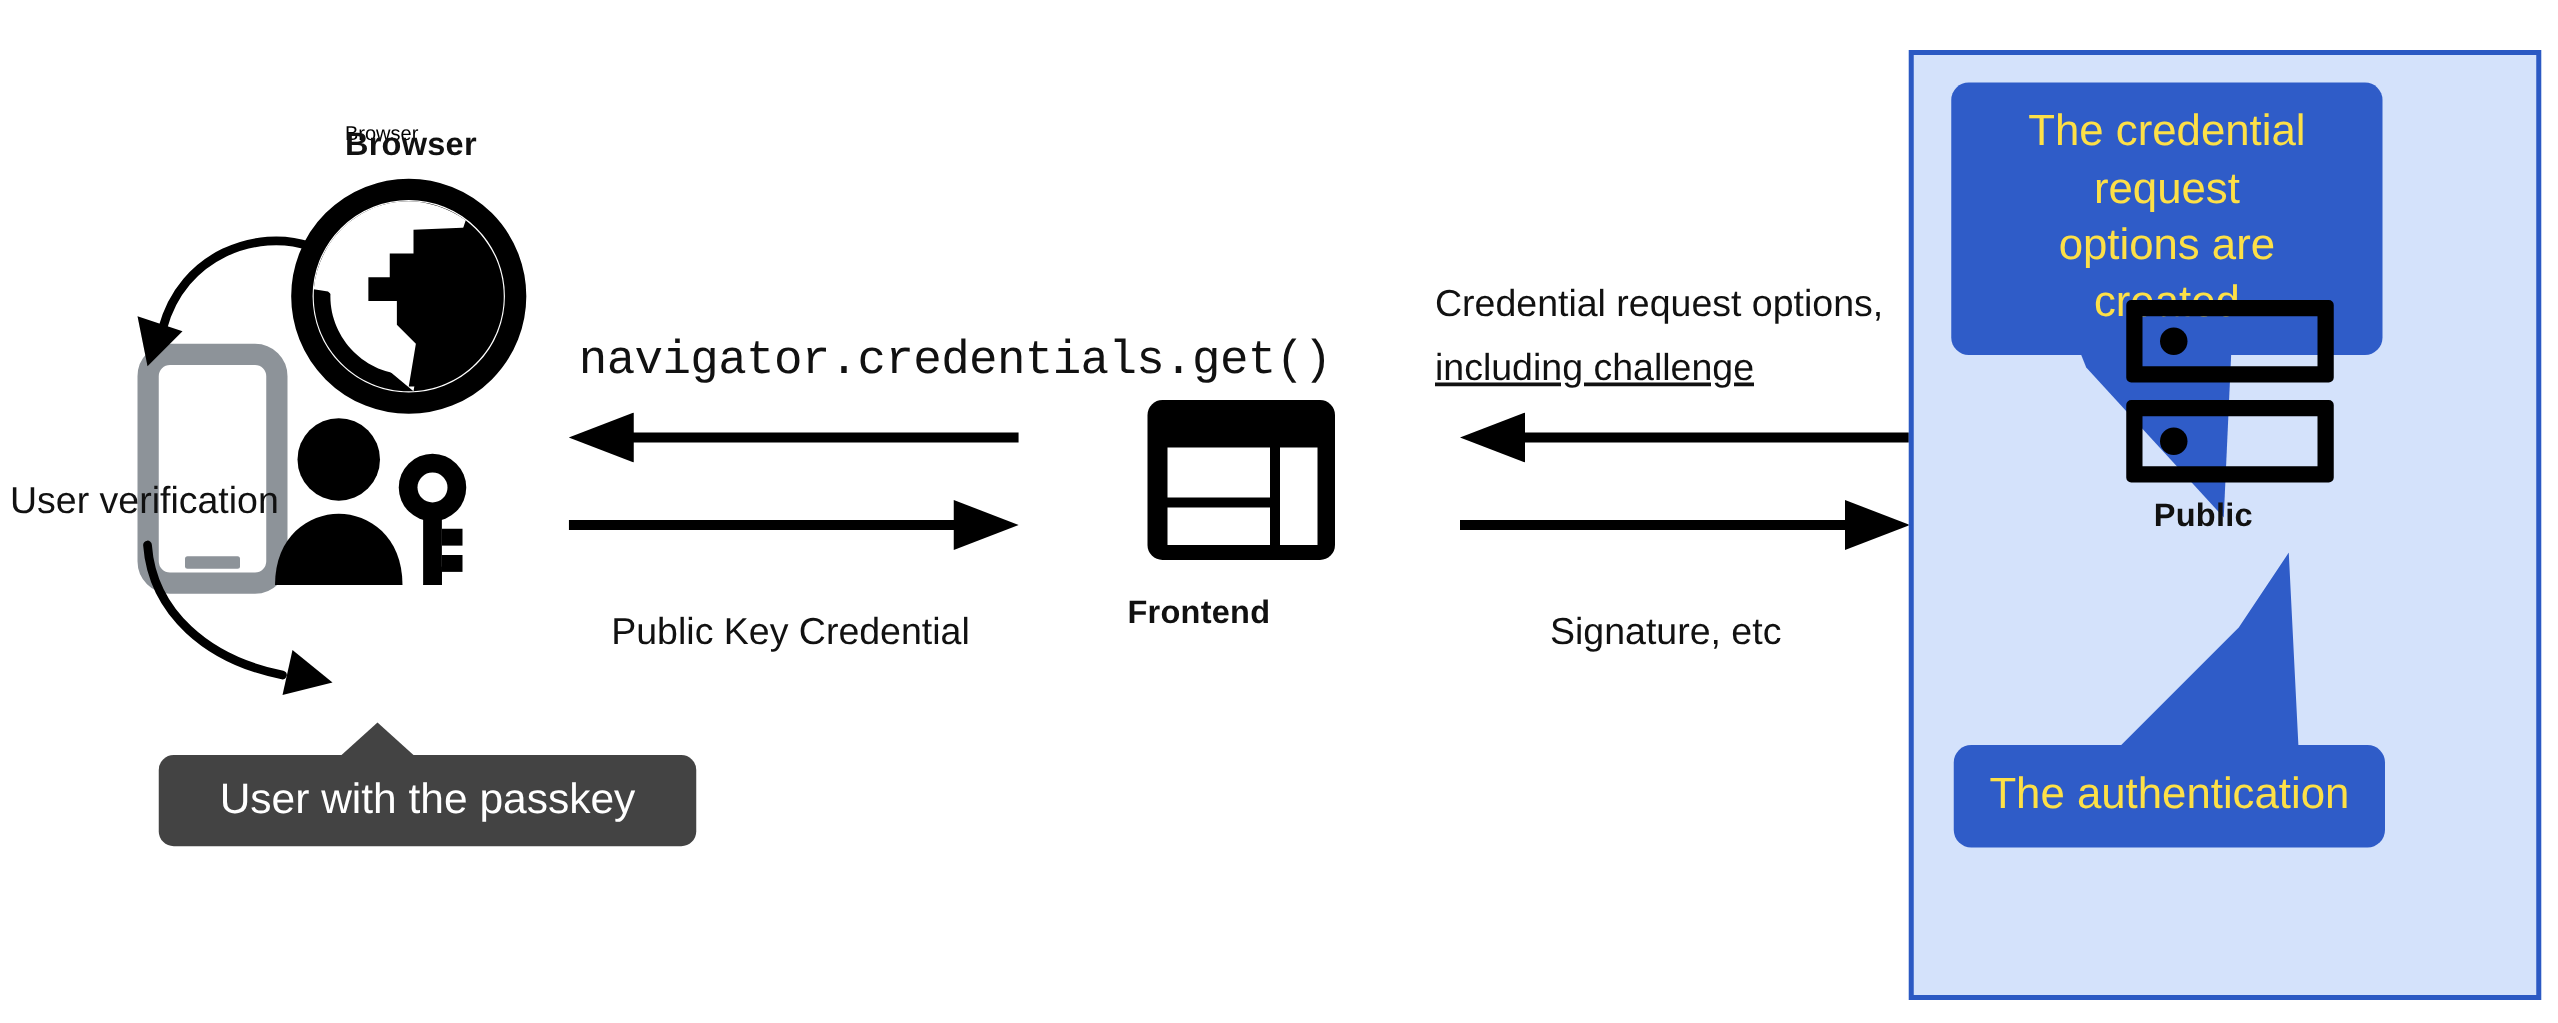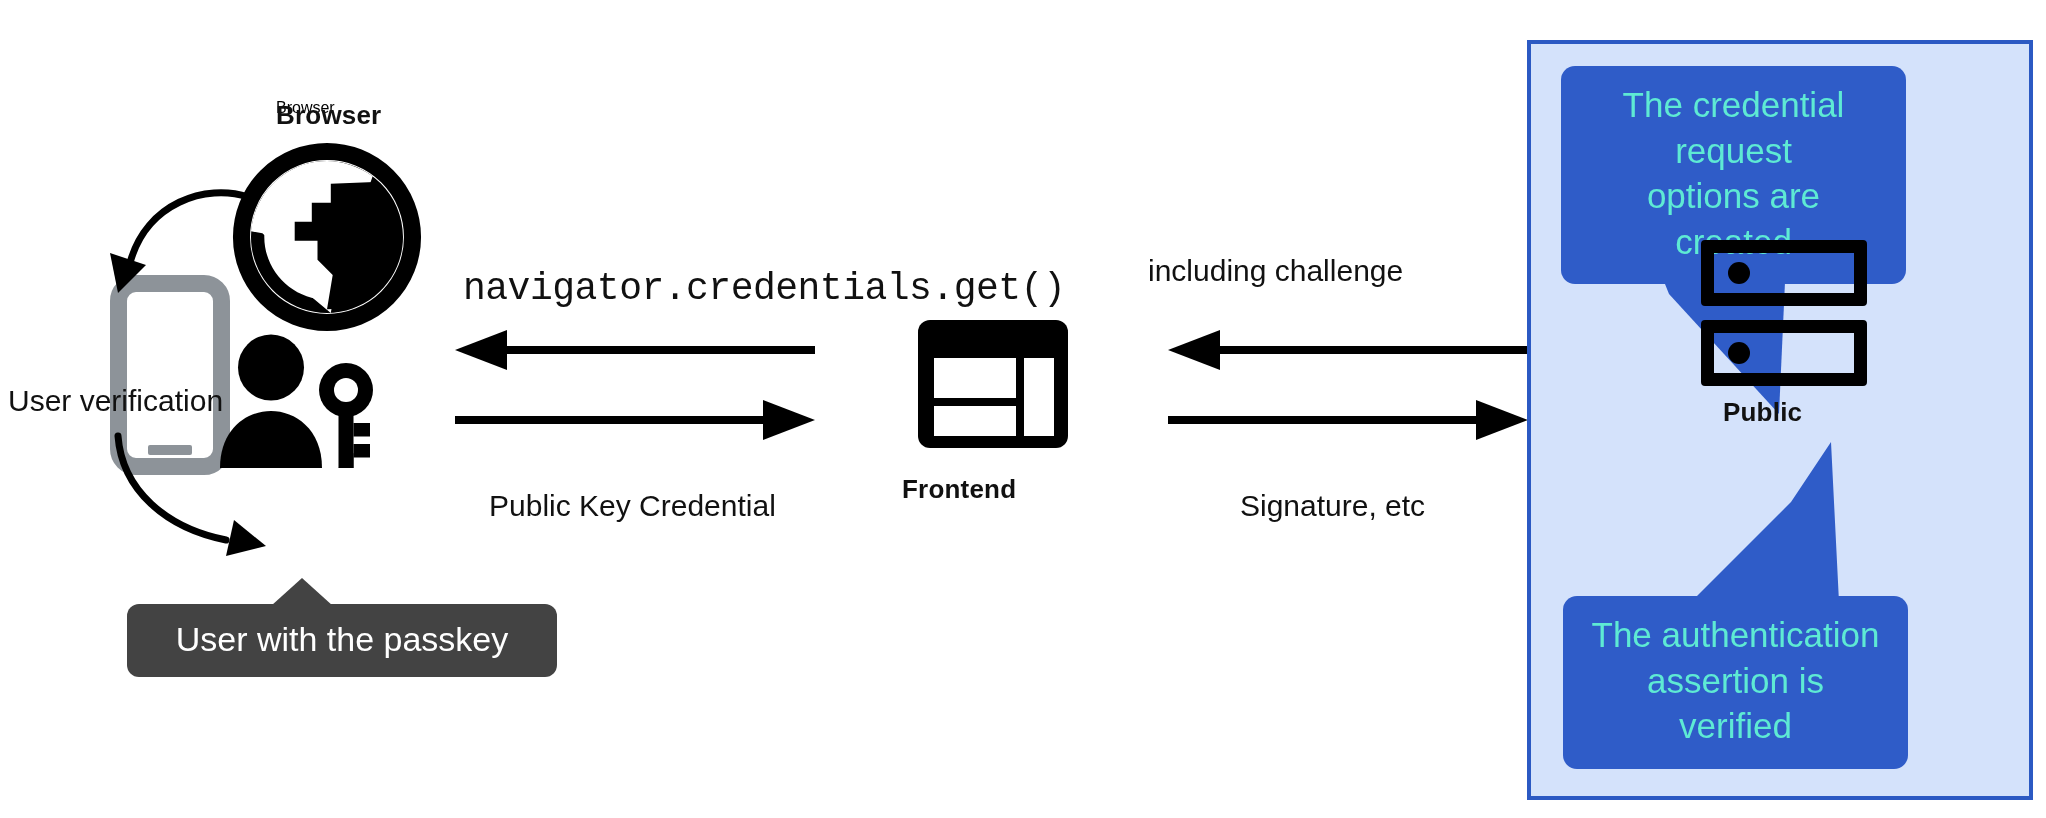--- a/index.html
+++ b/index.html
@@ -76,21 +76,21 @@
   
   .server-panel {
     background: #d4e2fb;
     border: 4px solid #2b59c3;
     box-sizing: border-box;
   }
 
   
   .bubble-blue {
     background: #2f5cc8;
-    color: #5eead4;
+    color: #fde047;
     border-radius: 14px;
     font-size: 35px;
     line-height: 1.30;
     text-align: center;
     padding: 16px 26px 20px 26px;
     box-sizing: border-box;
   }
 
   
   .rack {
@@ -193,21 +193,22 @@
 
   <div class="abs label" style="left:489px; top:487px;">Public Key Credential</div>
 
   <div class="abs frontend-icon" style="left:890px; top:320px;">
     <div class="fe-pane" style="left:16px; top:38px; width:82px; height:40px;"></div>
     <div class="fe-pane" style="left:16px; top:86px; width:82px; height:30px;"></div>
     <div class="fe-pane" style="left:106px; top:38px; width:30px; height:78px;"></div>
   </div>
   <div class="abs label label-bold" style="left:902px; top:473px;">Frontend</div>
 
-  <div class="abs label" style="left:1148px; top:252px;">including challenge</div>
+  <div class="abs label" style="left:1148px; top:225px;">Credential request options,</div>
+  <div class="abs label" style="left:1148px; top:276px;text-decoration:underline;">including challenge</div>
 
   <svg class="abs" style="left:1168px; top:330px;" width="360" height="40">
     <line x1="44" y1="20" x2="360" y2="20" stroke="#000" stroke-width="8"></line>
     <polygon points="0,20 52,0 52,40" fill="#000"></polygon>
   </svg>
 
   <svg class="abs" style="left:1168px; top:400px;" width="360" height="40">
     <line x1="0" y1="20" x2="316" y2="20" stroke="#000" stroke-width="8"></line>
     <polygon points="360,20 308,0 308,40" fill="#000"></polygon>
   </svg>
@@ -235,17 +236,16 @@
     </div>
 
     <div class="abs label label-bold" style="left:0; top:352px; width:506px; text-align:left; padding-left:192px; box-sizing:border-box;">Public</div>
 
     <svg class="abs" style="left:140px; top:398px;" width="230" height="180">
       <polygon points="160,0 168,160 20,160 120,60" fill="#2f5cc8"></polygon>
     </svg>
 
     <div class="abs bubble-blue" style="left:32px; top:552px; width:345px;">
       <div>The authentication</div>
-      <div>assertion is verified</div>
     </div>
   </div>
 
 </div>
 
 </body></html>

